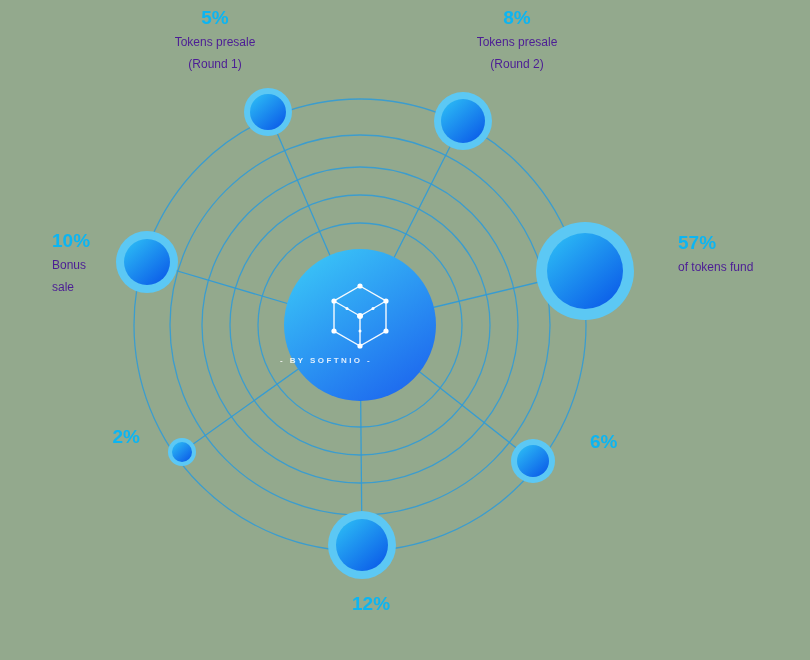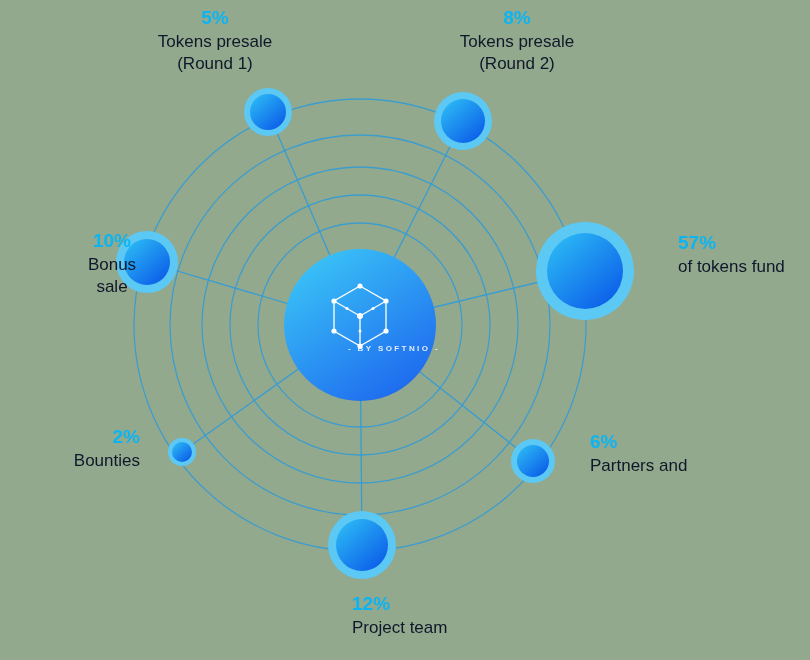--- a/index.html
+++ b/index.html
@@ -10,27 +10,27 @@
     overflow:hidden;
     font-family:"Liberation Sans", sans-serif;
   }
   .diagram{position:absolute;left:0;top:0;}
   .label{position:absolute;color:#ffffff;}
   .label .pct{
     font-size:19px;font-weight:700;color:#0cb5f2;
     line-height:23px;margin-bottom:2px;
   }
   .label .ln{
-    font-size:17px;font-weight:400;line-height:22px;color:#0f172a;
+    font-size:12px;font-weight:400;line-height:22px;color:#4c1d95;
   }
   .label.center{text-align:center;}
   .label.right{text-align:right;}
   .brand{
-    position:absolute;left:280px;top:344px;width:160px;
-    text-align:right;font-size:8px;font-weight:600;
+    position:absolute;left:280px;top:356px;width:160px;
+    text-align:left;font-size:8px;font-weight:600;
     letter-spacing:2.4px;color:rgba(255,255,255,0.85);
   }
 </style>
 </head>
 <body>
 
 <div class="stage">
 
   <svg class="diagram" width="810" height="660" viewBox="0 0 810 660">
     <defs>
@@ -126,32 +126,29 @@
     <div class="ln">(Round 2)</div>
   </div>
 
   <div class="label" style="left:678px;top:231px;width:150px;">
     <div class="pct">57%</div>
     <div class="ln">of tokens fund</div>
   </div>
 
   <div class="label" style="left:590px;top:430px;width:150px;">
     <div class="pct">6%</div>
-    <div class="ln">Partners and</div>
   </div>
 
   <div class="label" style="left:352px;top:592px;width:160px;">
     <div class="pct">12%</div>
-    <div class="ln">Project team</div>
   </div>
 
   <div class="label right" style="left:18px;top:425px;width:122px;">
     <div class="pct">2%</div>
-    <div class="ln">Bounties</div>
   </div>
 
-  <div class="label" style="left:52px;top:229px;width:120px;text-align:center;">
+  <div class="label" style="left:52px;top:229px;width:120px;">
     <div class="pct">10%</div>
     <div class="ln">Bonus</div>
     <div class="ln">sale</div>
   </div>
 
 </div>
 
 </body></html>

